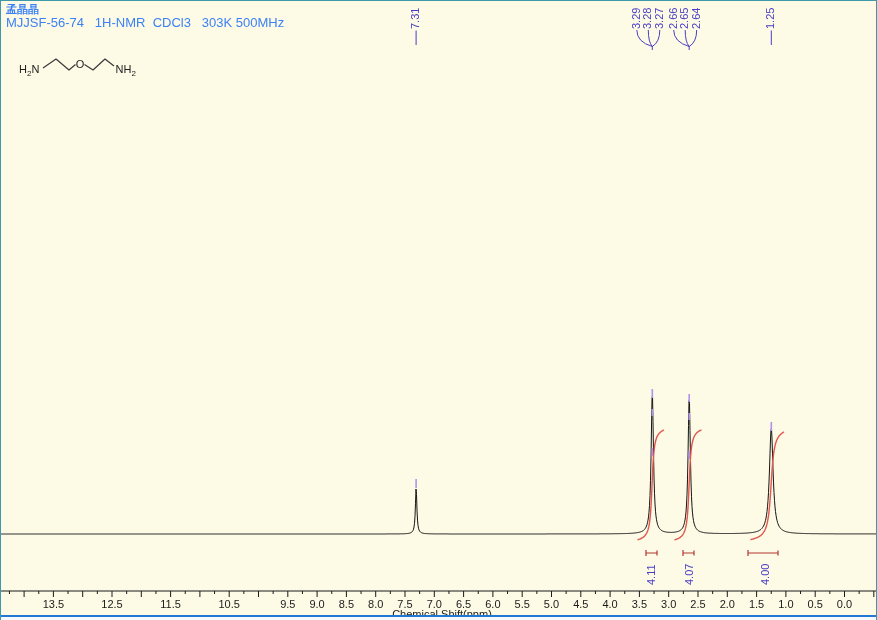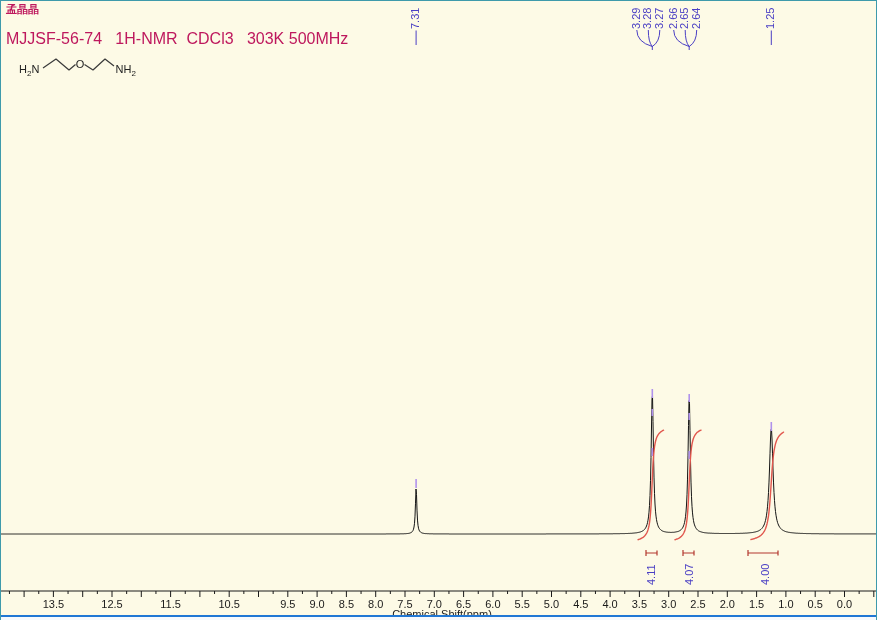--- a/index.html
+++ b/index.html
@@ -2,23 +2,23 @@
 <html><head>
 <meta charset="utf-8">
 <style>
   html,body{margin:0;padding:0;background:#e8e8e8;}
   .page{
     position:relative;width:877px;height:620px;box-sizing:border-box;
     background:#fdfae6;
     border-top:1px solid #3e9aab;border-left:1px solid #3e9aab;border-right:1px solid #3e9aab;
     font-family:"Liberation Sans",sans-serif;overflow:hidden;
   }
-  .header{position:absolute;left:5px;top:2px;color:#be185d;z-index:3;}
+  .header{position:absolute;left:5px;top:2px;color:#3b82f6;z-index:3;}
   .sample-name{font-size:11px;font-weight:700;line-height:13px;}
-  .exp-info{font-size:16px;line-height:13px;white-space:pre;margin-top:16px;}
+  .exp-info{font-size:13px;line-height:13px;white-space:pre;margin-top:0;}
   #structure{position:absolute;left:14px;top:50px;z-index:3;}
   #structure .atom{font-size:11px;fill:#222;}
   #structure .sub{font-size:8px;}
   #structure .bond{fill:none;stroke:#3a3a3a;stroke-width:1.2;stroke-linejoin:round;}
   #plot{position:absolute;left:0;top:0;z-index:1;}
   #plot text{font-family:"Liberation Sans",sans-serif;}
   .bottom-strip{
     position:absolute;left:0;bottom:0;width:100%;height:3px;z-index:4;
     border-top:2px solid #2077d4;background:#f6f9fd;
   }

